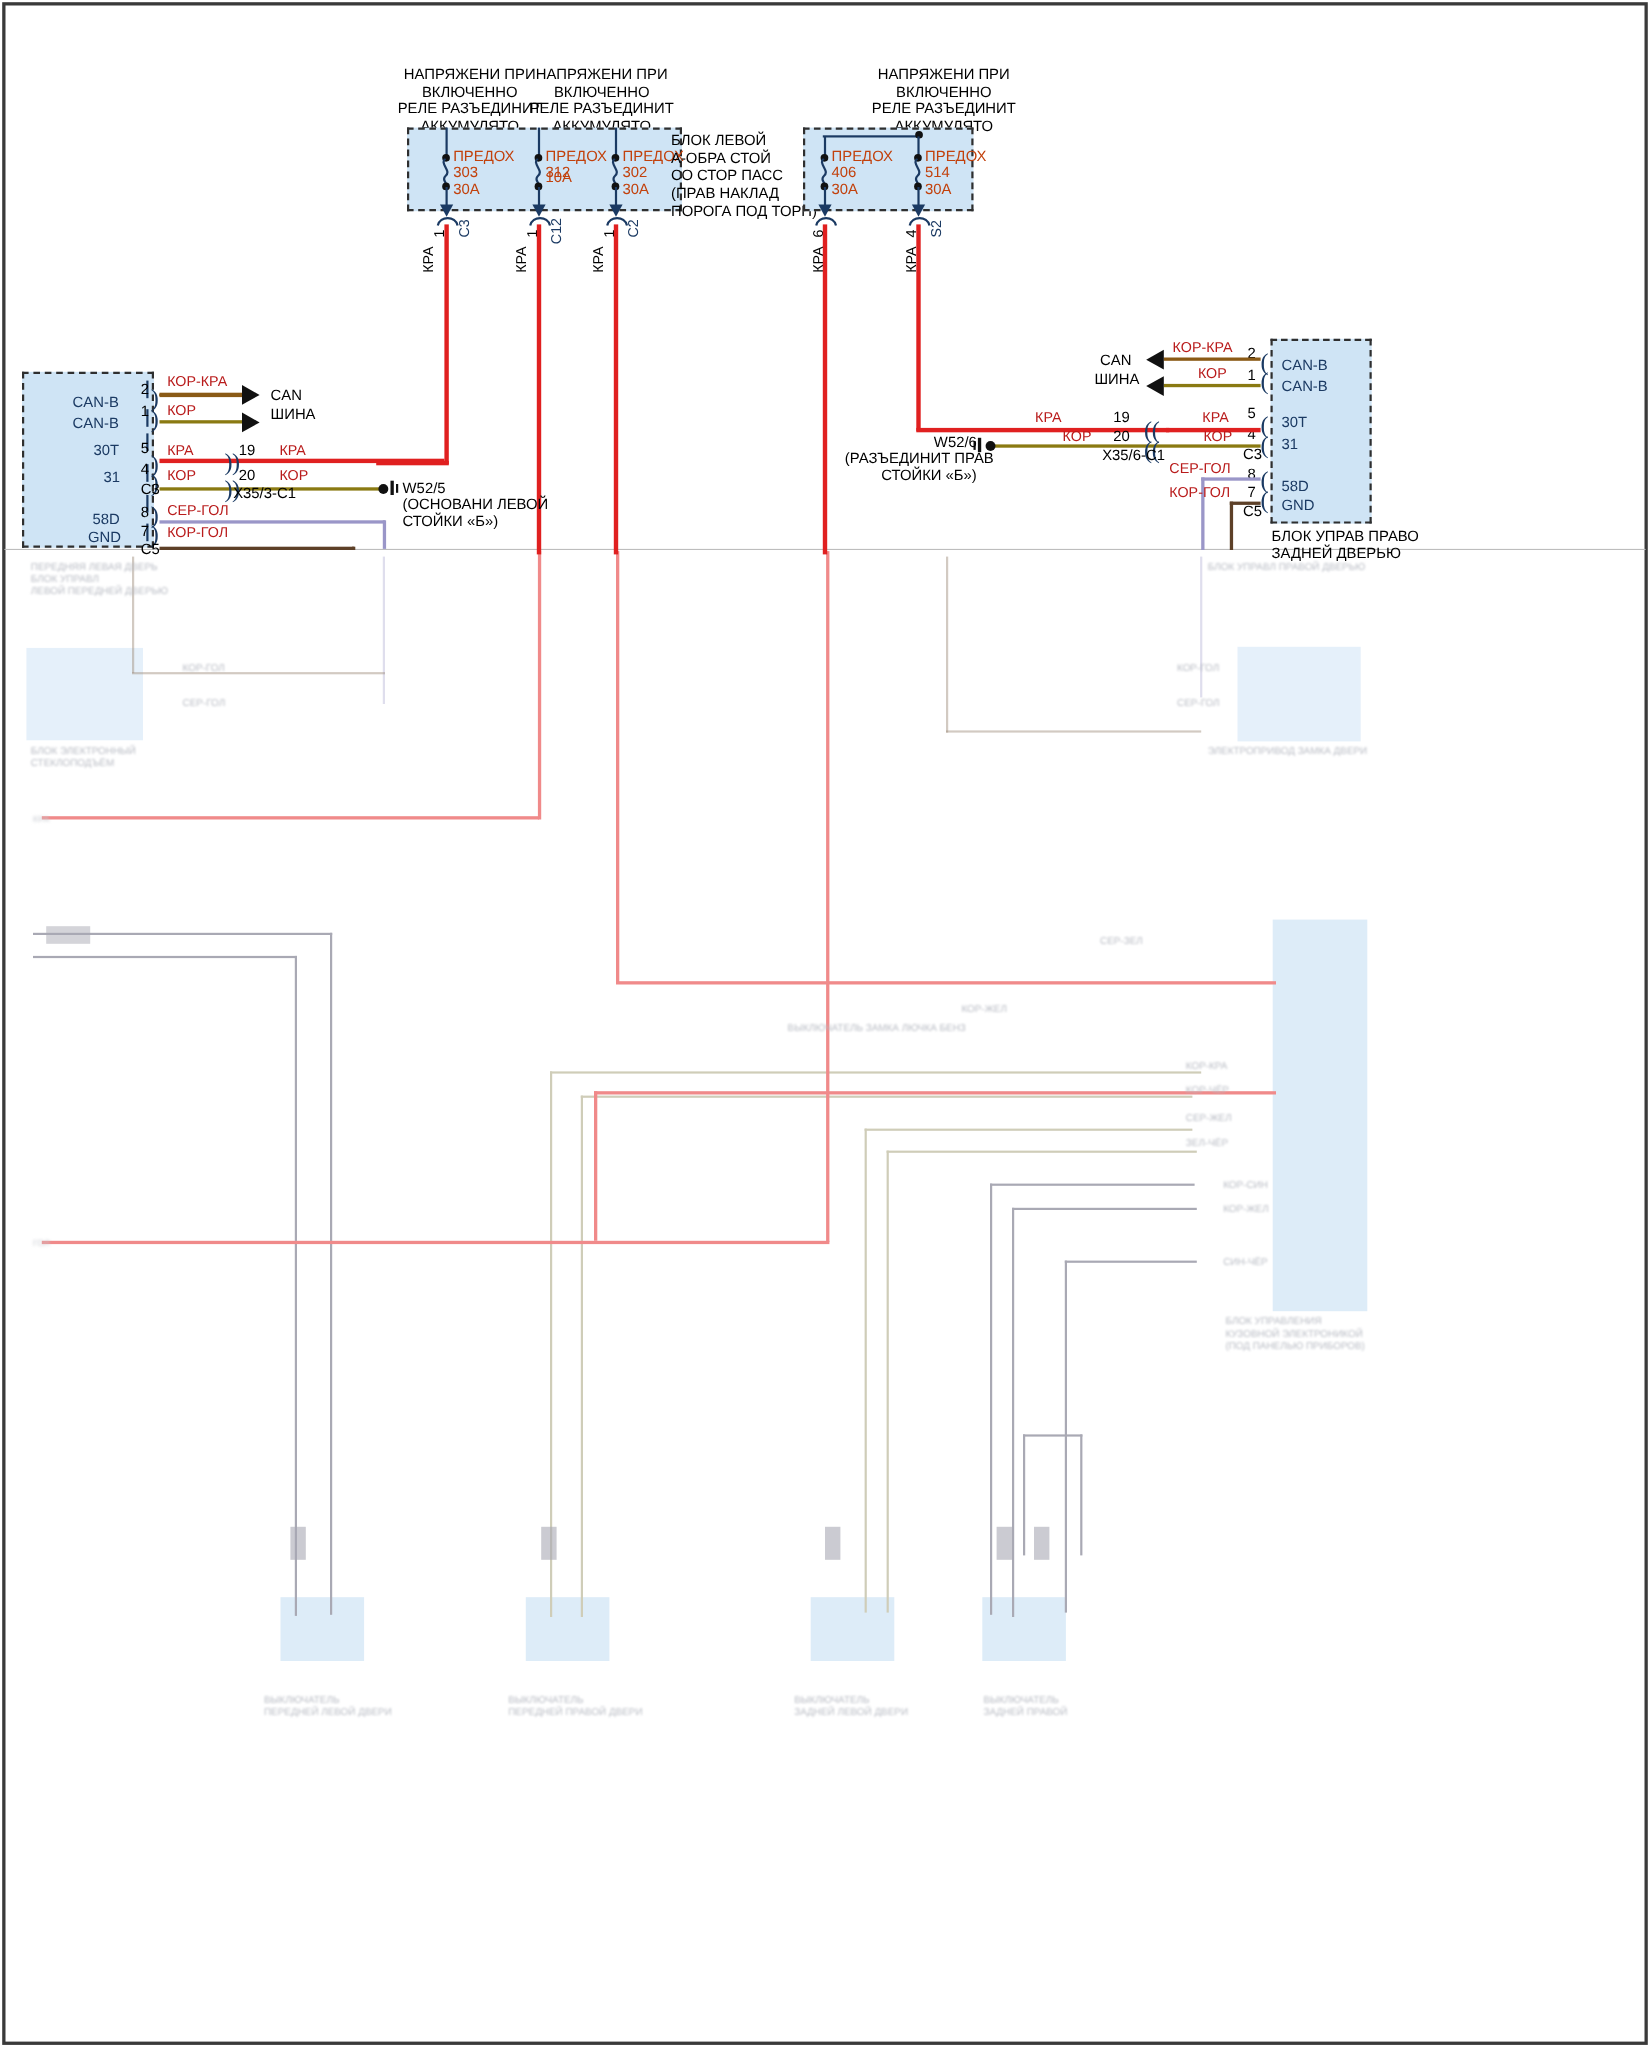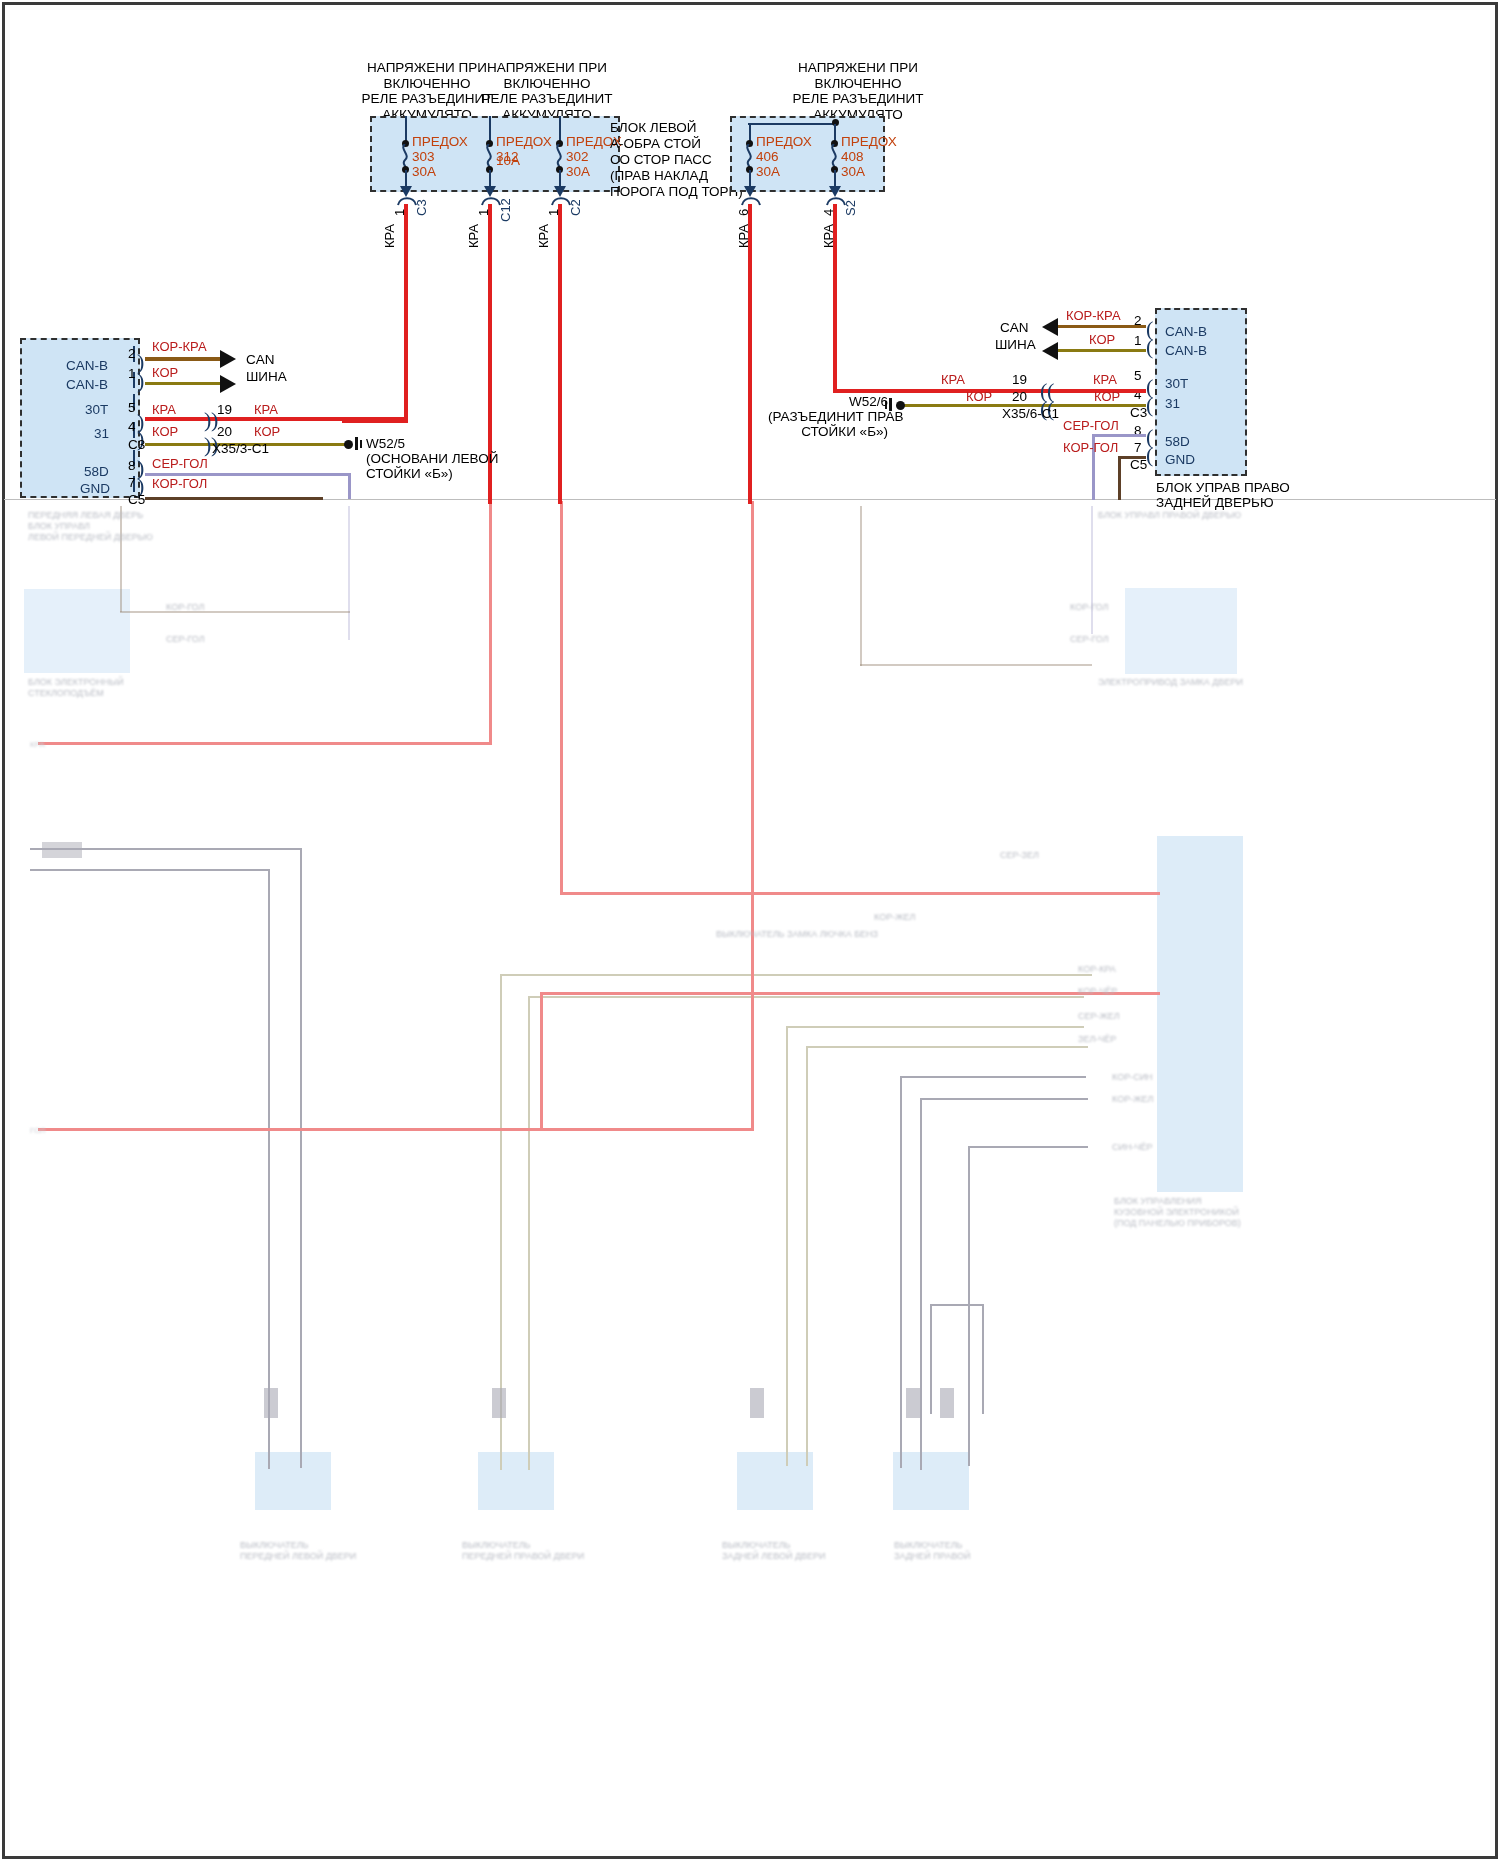--- a/index.html
+++ b/index.html
@@ -258,21 +258,21 @@
 
     <div class="w wv" style="left:834px;top:88px;height:19px;background:#1b3a63;"></div>
     <div class="dot" style="left:831px;top:104px;"></div>
     <svg class="abs" style="left:828px;top:108px;" width="14" height="24">
       <path d="M6 0 C0 5, 12 11, 6 16 C2 20, 8 22, 6 24" stroke="#1b3a63" stroke-width="2" fill="none"></path>
     </svg>
     <div class="dot" style="left:831px;top:130px;"></div>
     <div class="w wv" style="left:834px;top:134px;height:19px;background:#1b3a63;"></div>
     <div class="arrowD" style="left:829px;top:150px;"></div>
     <div class="txt blue" style="left:841px;top:98px;">ПРЕДОХ</div>
-    <div class="txt blue" style="left:841px;top:113px;">408</div>
+    <div class="txt blue" style="left:841px;top:113px;">514</div>
     <div class="txt blue" style="left:841px;top:128px;">30А</div>
 
 
     <svg class="abs" style="left:740px;top:158px;" width="22" height="12">
         <path d="M2 11 C4 2, 18 2, 20 11" stroke="#1b3a63" stroke-width="2" fill="none"></path>
       </svg>
     <div class="vtext" style="left:736px;top:180px;">6</div>
 
     <svg class="abs" style="left:825px;top:158px;" width="22" height="12">
         <path d="M2 11 C4 2, 18 2, 20 11" stroke="#1b3a63" stroke-width="2" fill="none"></path>

